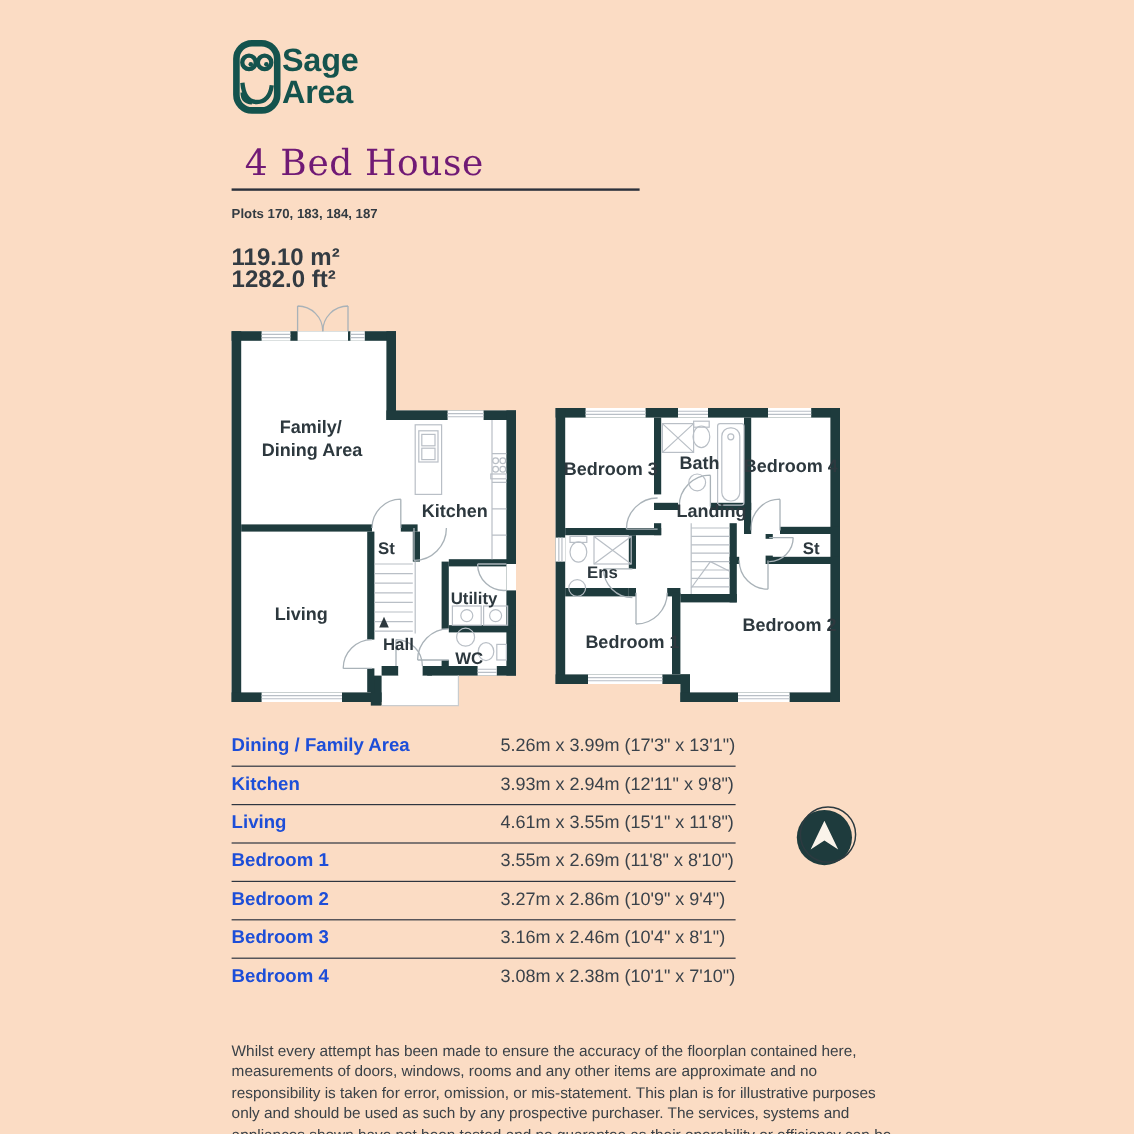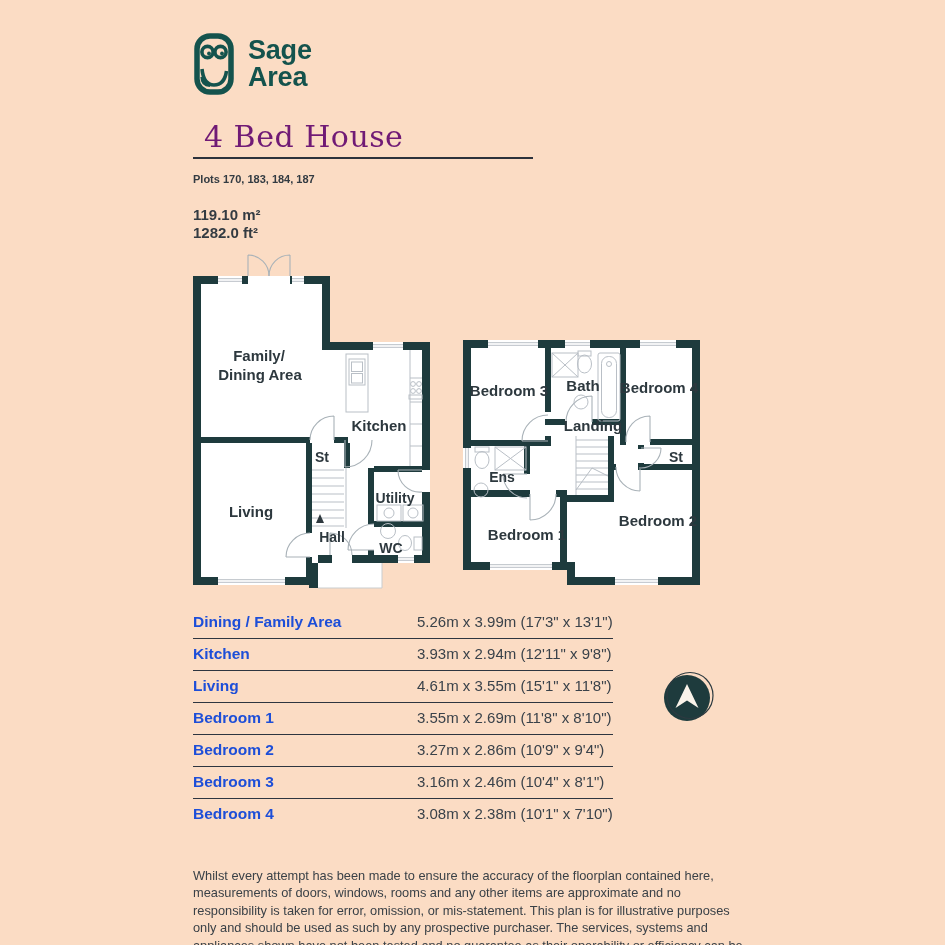--- a/index.html
+++ b/index.html
@@ -3,25 +3,25 @@
 <meta charset="utf-8">
 <style>
   html,body{margin:0;padding:0;}
   .page{
     position:relative;width:945px;height:945px;overflow:hidden;
     background:#fbdcc4;font-family:"Liberation Sans",sans-serif;color:#333b42;
   }
   .abs{position:absolute;}
   
   .brand{left:193px;top:33px;display:flex;align-items:flex-start;}
-  .brand-text{margin-left:13px;font-size:27px;font-weight:700;color:#14534d;line-height:27px;letter-spacing:-0.2px;padding-top:4px;}
+  .brand-text{font-size:27px;font-weight:700;color:#14534d;line-height:27px;letter-spacing:-0.2px;padding-top:4px;}
   .title{left:204px;top:119px;font-family:"DejaVu Serif",serif;font-size:30px;color:#701a75;letter-spacing:0.5px;}
   .title-rule{left:193px;top:157px;width:340px;height:1.5px;background:#2c323c;}
   .plots{left:193px;top:173px;font-size:11px;font-weight:700;color:#333b42;}
-  .areas{left:193px;top:206px;font-size:15px;font-weight:600;line-height:18px;color:#333b42;}
+  .areas{left:193px;top:206px;font-size:20px;font-weight:600;line-height:18px;color:#333b42;}
   
   .dims{left:193px;top:607px;width:420px;}
   .dim-row{display:flex;align-items:baseline;padding:6px 0 7px 0;border-bottom:1.5px solid #2e3540;}
   .dim-row.last{border-bottom:none;}
   .dim-room{width:224px;font-size:15.5px;font-weight:700;color:#1d4ed8;}
   .dim-size{flex:1;font-size:15px;font-weight:400;color:#3a424a;}
   
   .disclaimer{left:193px;top:820px;width:557px;font-size:12.8px;line-height:17.4px;font-weight:500;color:#3a4147;margin-top:47px;}
   
   .rlabel{font-family:"Liberation Sans",sans-serif;font-size:14px;font-weight:600;fill:#2d383e;}

